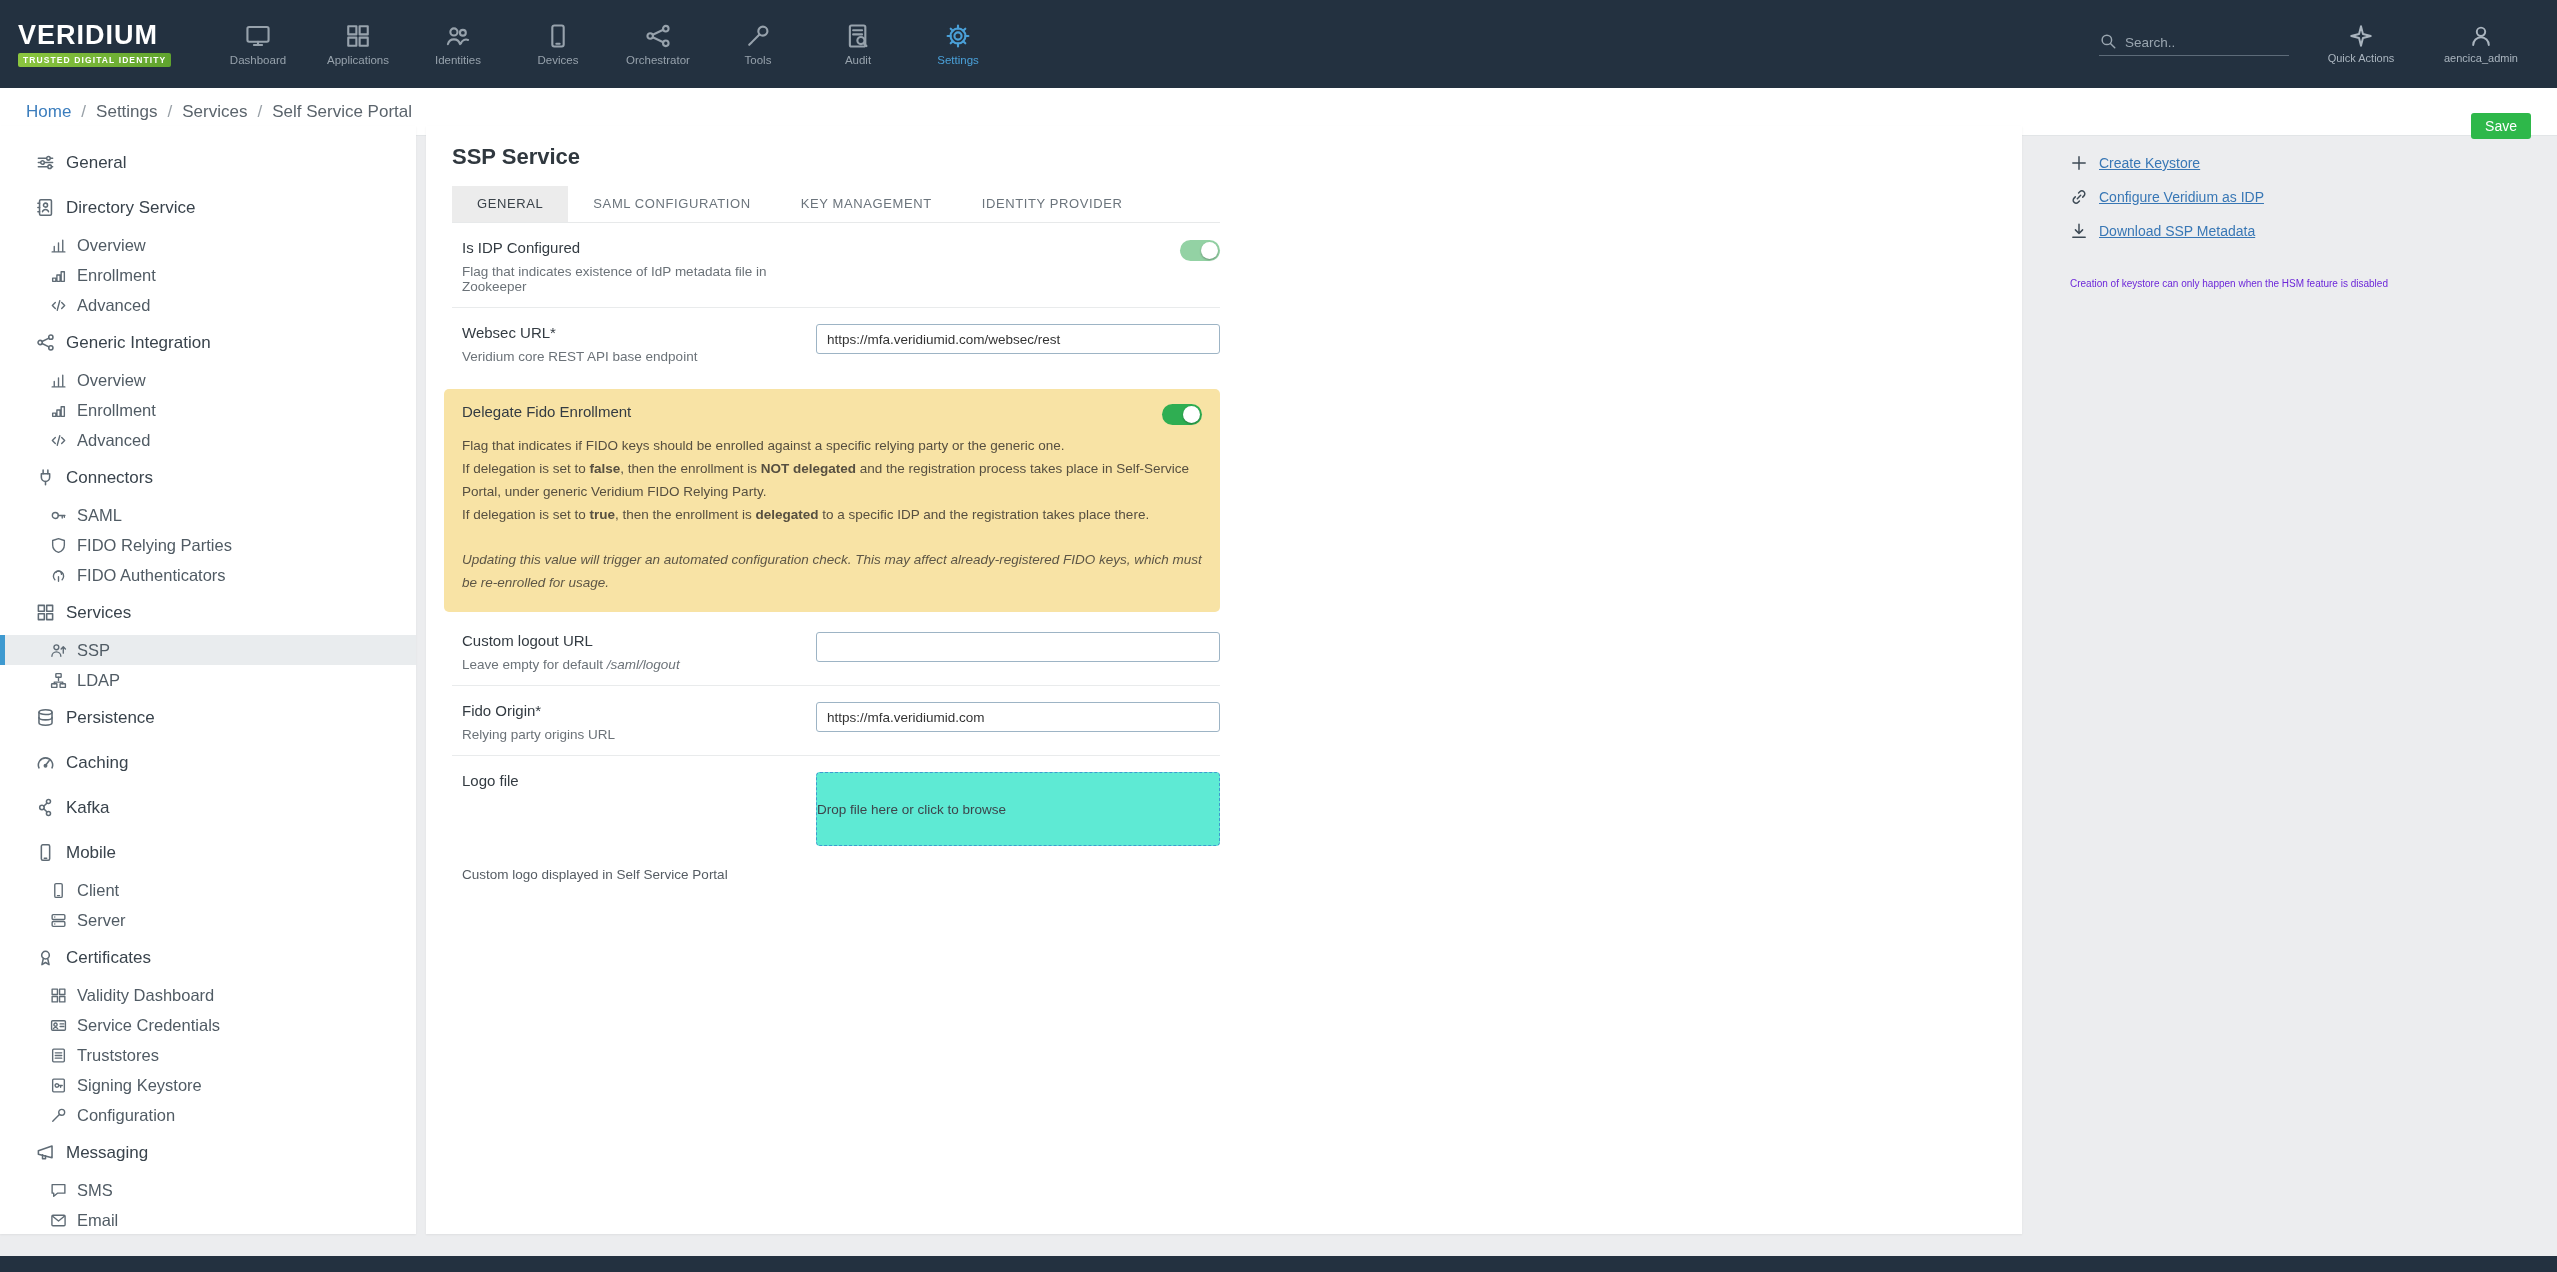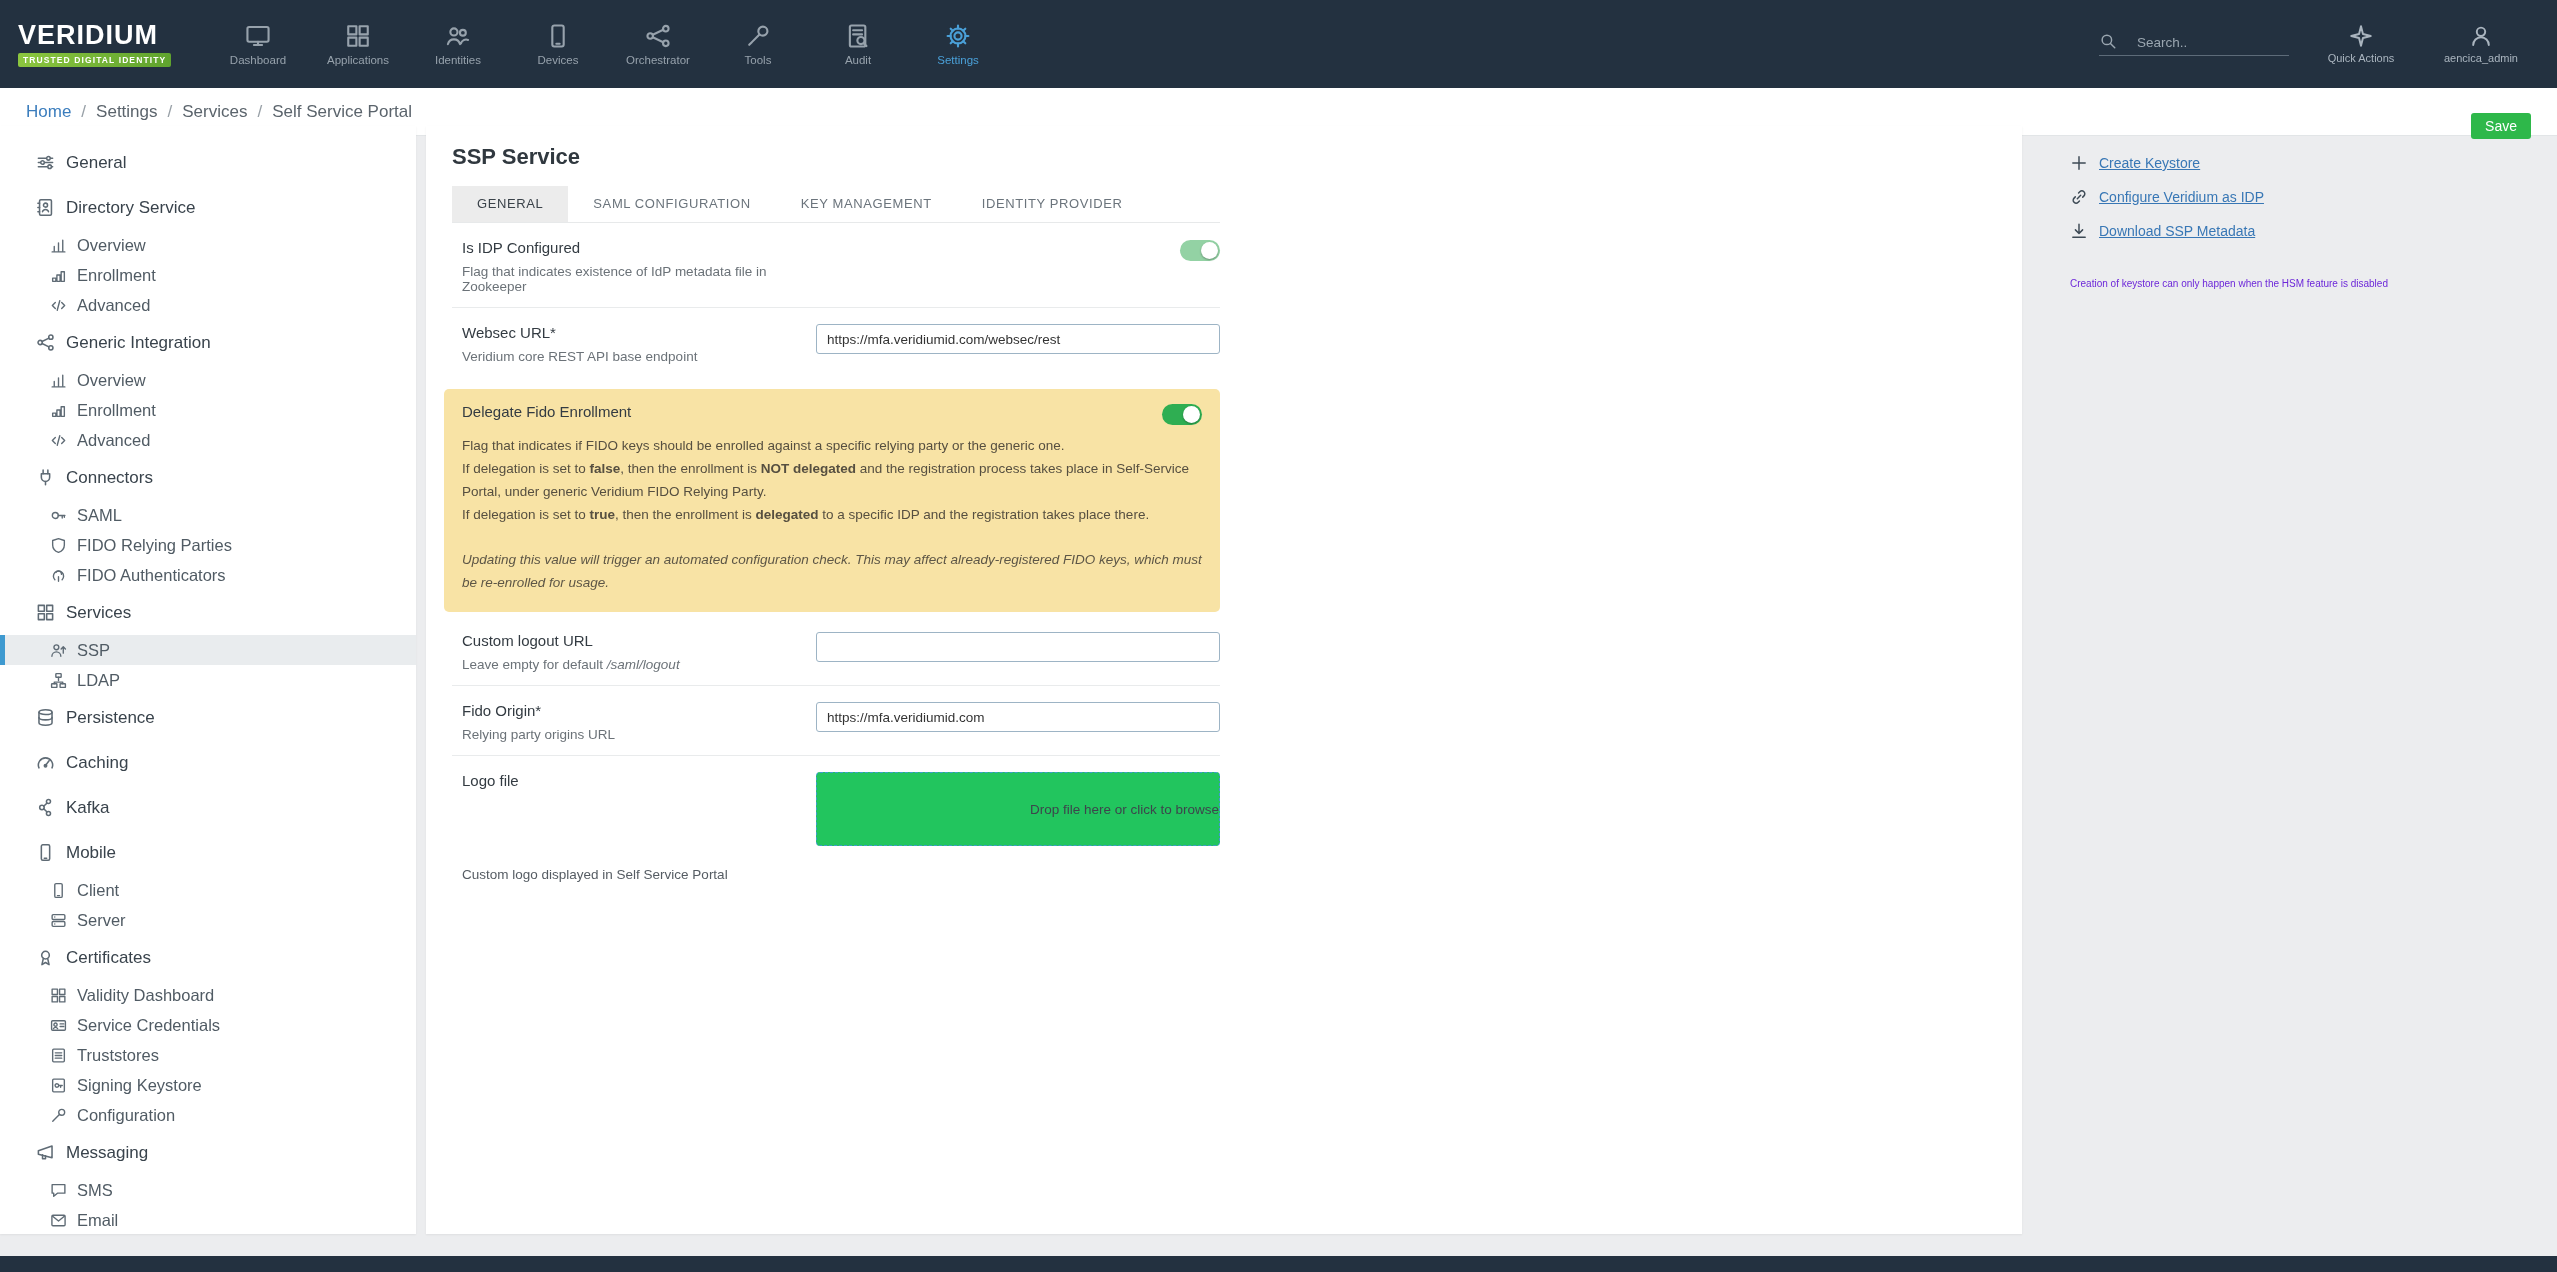--- a/index.html
+++ b/index.html
@@ -11,21 +11,21 @@
   .topbar{height:88px;background:#233140;display:flex;align-items:center;padding:0 28px 0 18px;}
   .logo{margin-right:22px;width:168px;flex:none;}
   .logo-text{color:#fff;font-size:27px;font-weight:700;letter-spacing:1px;line-height:1;}
   .logo-tag{margin-top:3px;display:inline-block;background:linear-gradient(90deg,#8cc63f,#5fa32e);color:#fff;font-size:8.5px;letter-spacing:1.1px;padding:2px 5px;border-radius:2px;font-weight:700;}
   .nav-items{display:flex;height:100%;}
   .nav-item{width:100px;display:flex;flex-direction:column;align-items:center;justify-content:center;cursor:pointer;color:#97a2ac;}
   .nav-item.active{color:#4aa0d8;}
   .nav-icon{width:26px;height:26px;}
   .nav-label{font-size:11.5px;margin-top:5px;white-space:nowrap;}
   .top-right{margin-left:auto;display:flex;align-items:center;gap:24px;}
-  .searchbox{display:flex;align-items:flex-end;gap:20px;border-bottom:1px solid #5d6b79;padding-bottom:5px;width:190px;}
+  .searchbox{display:flex;align-items:flex-end;gap:8px;border-bottom:1px solid #5d6b79;padding-bottom:5px;width:190px;}
   .search-icon{width:18px;height:18px;color:#9aa6b0;flex:none;}
   .searchbox input{background:transparent;border:none;outline:none;color:#dfe5ea;font-size:13.5px;width:145px;font-family:inherit;}
   .searchbox input::placeholder{color:#9aa6b0;}
   .top-mini{display:flex;flex-direction:column;align-items:center;color:#aab5bf;width:96px;cursor:pointer;}
   .top-mini .nav-icon{width:24px;height:24px;}
   .top-mini-label{font-size:11px;margin-top:4px;white-space:nowrap;}
 
   
   .crumbbar{height:48px;background:#fff;display:flex;align-items:center;padding:0 26px;border-bottom:1px solid #e2e5e7;}
   .breadcrumb{display:flex;align-items:center;}
@@ -66,21 +66,21 @@
   .toggle.soft.on{background:#93d2a4;}
 
   .fido-panel{margin:12px 0 4px -8px;width:776px;background:#f8e3a5;border-radius:5px;padding:14px 18px 18px;}
   .fido-head{display:flex;align-items:flex-start;}
   .fido-head .flabel{flex:1;}
   .fido-paras{margin-top:9px;}
   .fido-p{font-size:13.5px;color:#564f40;line-height:23px;}
   .fido-p .b{font-weight:700;}
   .fido-note{margin-top:22px;font-size:13.5px;font-style:italic;color:#5d5646;line-height:23px;}
 
-  .dropzone{width:404px;height:74px;border:1px dashed #3f9ad0;border-radius:4px;display:flex;align-items:center;justify-content:flex-end;font-size:13.5px;color:#3d454c;cursor:pointer;background:#22c55e;}
+  .dropzone{width:404px;height:74px;border:1px dashed #3f9ad0;border-radius:4px;display:flex;align-items:center;justify-content:flex-start;font-size:13.5px;color:#3d454c;cursor:pointer;background:#5eead4;}
   .logo-footer{font-size:13.5px;color:#555c63;padding-left:10px;margin-top:8px;}
 
   .right-panel{flex:1;padding:28px 30px 0 48px;}
   .rlink{display:flex;align-items:center;margin-bottom:16px;cursor:pointer;}
   .rlink-icon{width:18px;height:18px;color:#3d4a55;margin-right:11px;flex:none;}
   .rlink-label{font-size:14px;color:#3877b5;text-decoration:underline;}
   .rnote{margin-top:33px;font-size:10px;color:#6d28d9;line-height:21px;max-width:450px;}
 
   .footerbar{position:absolute;left:0;right:0;bottom:0;height:16px;background:#233140;}
 </style>

